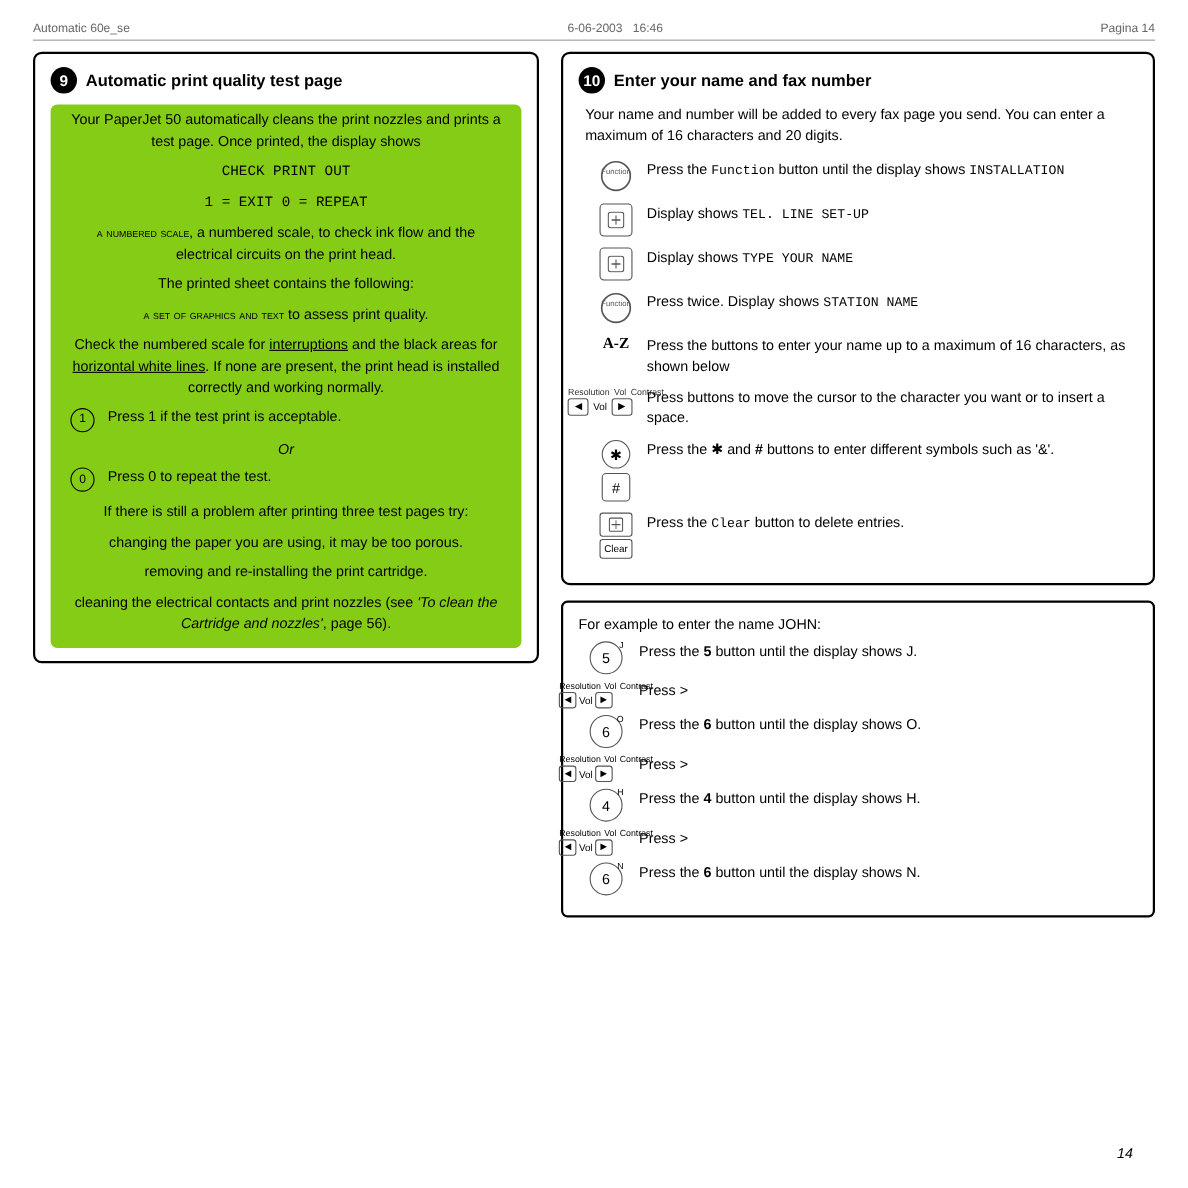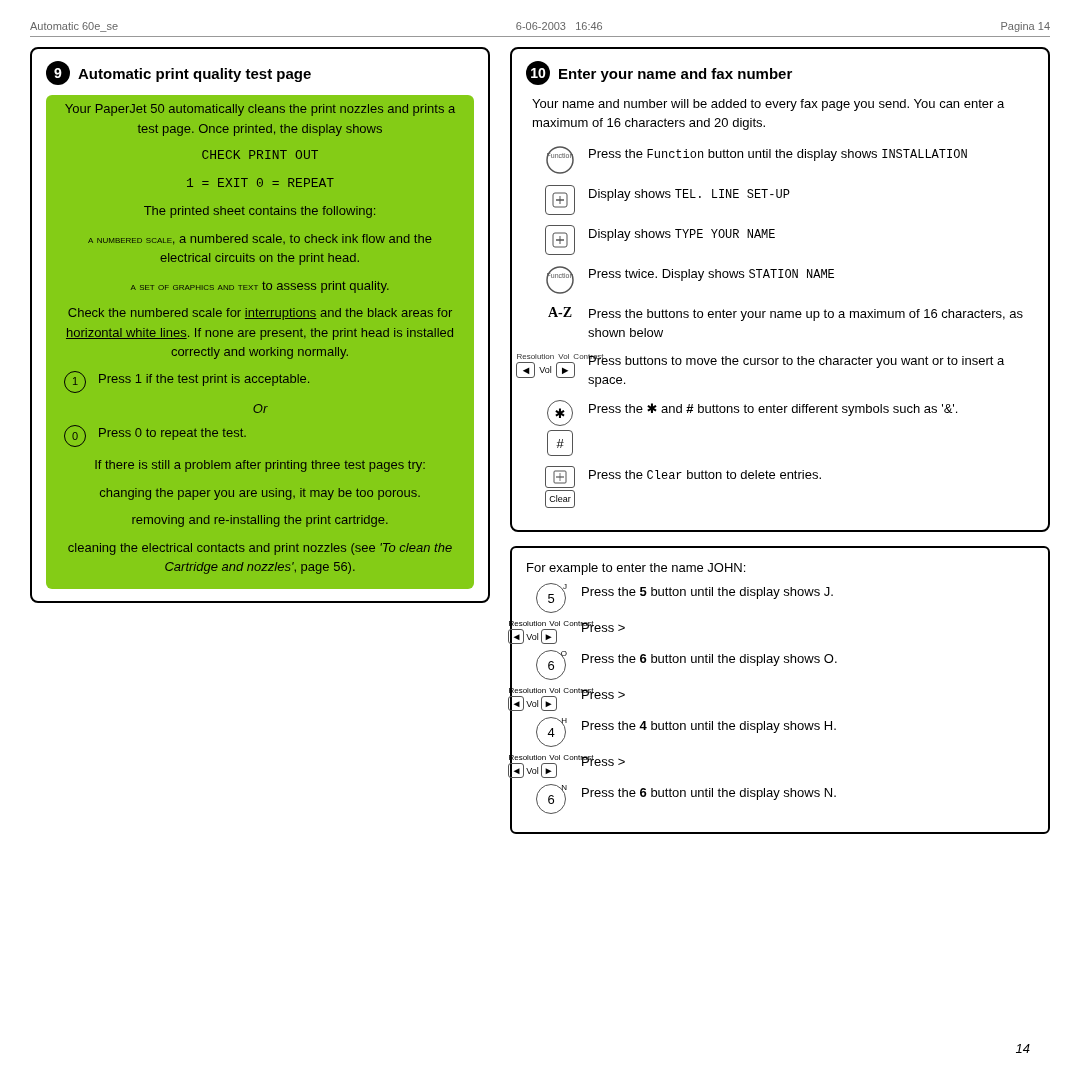--- a/index.html
+++ b/index.html
@@ -337,22 +337,22 @@
         <div class="section-header">
           <div class="section-number">9</div>
           <div class="section-title">Automatic print quality test page</div>
         </div>
 
         <div class="left-section-bg">
           <div class="left-body">
             <p>Your PaperJet 50 automatically cleans the print nozzles and prints a test page. Once printed, the display shows</p>
             <p class="code-text">CHECK PRINT OUT</p>
             <p class="code-text">1 = EXIT 0 = REPEAT</p>
+            <p><span class="small-caps">a numbered scale,</span> <span>a numbered scale, to check ink flow and the electrical circuits on the print head.</span></p>
             <p>The printed sheet contains the following:</p>
-            <p><span class="small-caps">a numbered scale,</span> <span>a numbered scale, to check ink flow and the electrical circuits on the print head.</span></p>
             <p><span class="small-caps">a set of graphics and text</span> to assess print quality.</p>
             <p>Check the numbered scale for <span class="underline">interruptions</span> and the black areas for <span class="underline">horizontal white lines</span>. If none are present, the print head is installed correctly and working normally.</p>
 
             <div class="press-line" style="margin-top:8px;">
               <div class="press-icon">
                 <div class="btn-icon">1</div>
               </div>
               <div class="press-text">Press 1 if the test print is acceptable.</div>
             </div>
 

